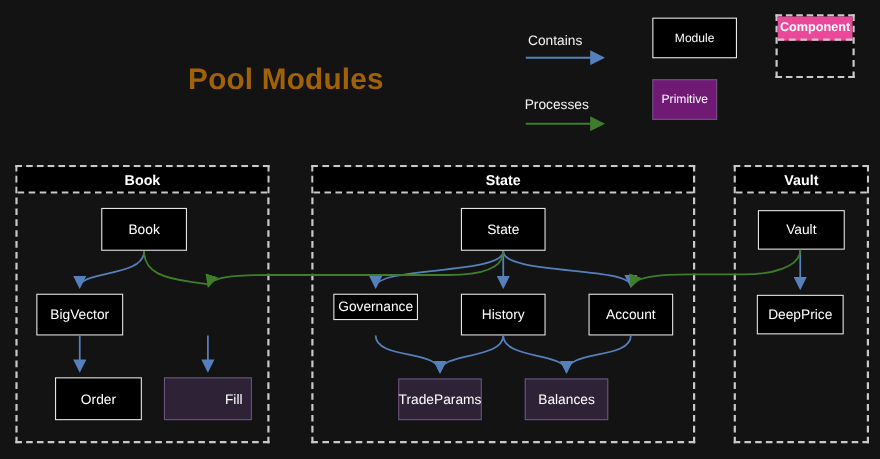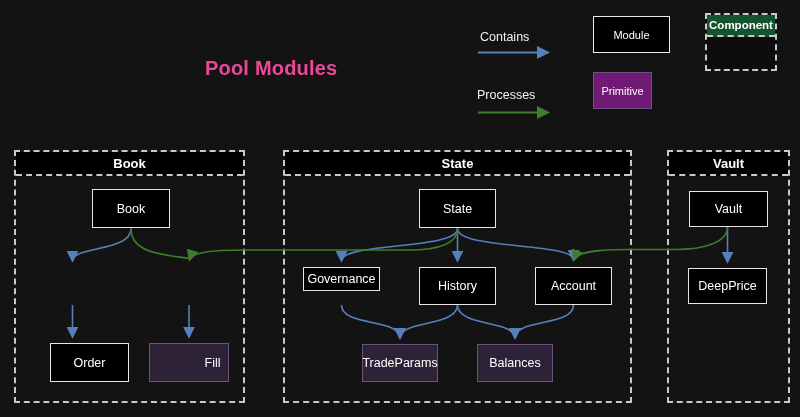--- a/index.html
+++ b/index.html
@@ -3,37 +3,37 @@
 <meta charset="utf-8">
 <style>
   html,body{margin:0;padding:0;background:#131313;}
   .canvas{
     position:relative;width:800px;height:417px;overflow:hidden;
     background:#131313;color:#fff;
     font-family:"Liberation Sans","DejaVu Sans",sans-serif;
   }
   .title{
     position:absolute;left:171px;top:57px;
-    font-size:20px;font-weight:bold;letter-spacing:.2px;color:#ec4899;margin-left:34px;
+    font-size:27px;font-weight:bold;letter-spacing:.2px;color:#a16207;
   }
   
   .legend-label{position:absolute;font-size:12.5px;color:#f2f2f2;}
   .sample-box{
     position:absolute;display:flex;align-items:center;justify-content:center;
     font-size:11px;color:#fff;box-sizing:border-box;
   }
   .sample-module{left:593px;top:16px;width:77px;height:37px;background:#000;border:1.7px solid #ececec;}
   .sample-primitive{left:593px;top:72px;width:59px;height:37px;background:#701a75;border:1.7px solid #6b5380;}
   .sample-component{
     position:absolute;left:705px;top:13px;width:72px;height:58px;box-sizing:border-box;
     border:2px dashed #c9c9c9;background:#0d0d0d;
   }
   .sample-component .comp-header{
     height:22px;display:flex;align-items:center;justify-content:center;
-    font-size:11.5px;font-weight:bold;color:#fff;background:#14532d;
+    font-size:11.5px;font-weight:bold;color:#fff;background:#ec4899;
     border-bottom:2px dashed #c9c9c9;box-sizing:border-box;
   }
   
   .container{
     position:absolute;box-sizing:border-box;
     border:2px dashed #c9c9c9;background:transparent;
   }
   .container-header{
     height:24px;display:flex;align-items:center;justify-content:center;
     background:#000;border-bottom:2px dashed #c9c9c9;box-sizing:border-box;
@@ -92,20 +92,21 @@
     <div class="container-header">Book</div>
   </div>
   <div class="container state-container">
     <div class="container-header">State</div>
   </div>
   <div class="container vault-container">
     <div class="container-header">Vault</div>
   </div>
 
   <div class="node n-book">Book</div>
+  <div class="node n-bigvector">BigVector</div>
   <div class="node n-order">Order</div>
   <div class="node primitive n-fill">Fill</div>
 
   <div class="node n-state">State</div>
   <div class="node n-governance">Governance</div>
   <div class="node n-history">History</div>
   <div class="node n-account">Account</div>
   <div class="node primitive n-tradeparams">TradeParams</div>
   <div class="node primitive n-balances">Balances</div>
 

